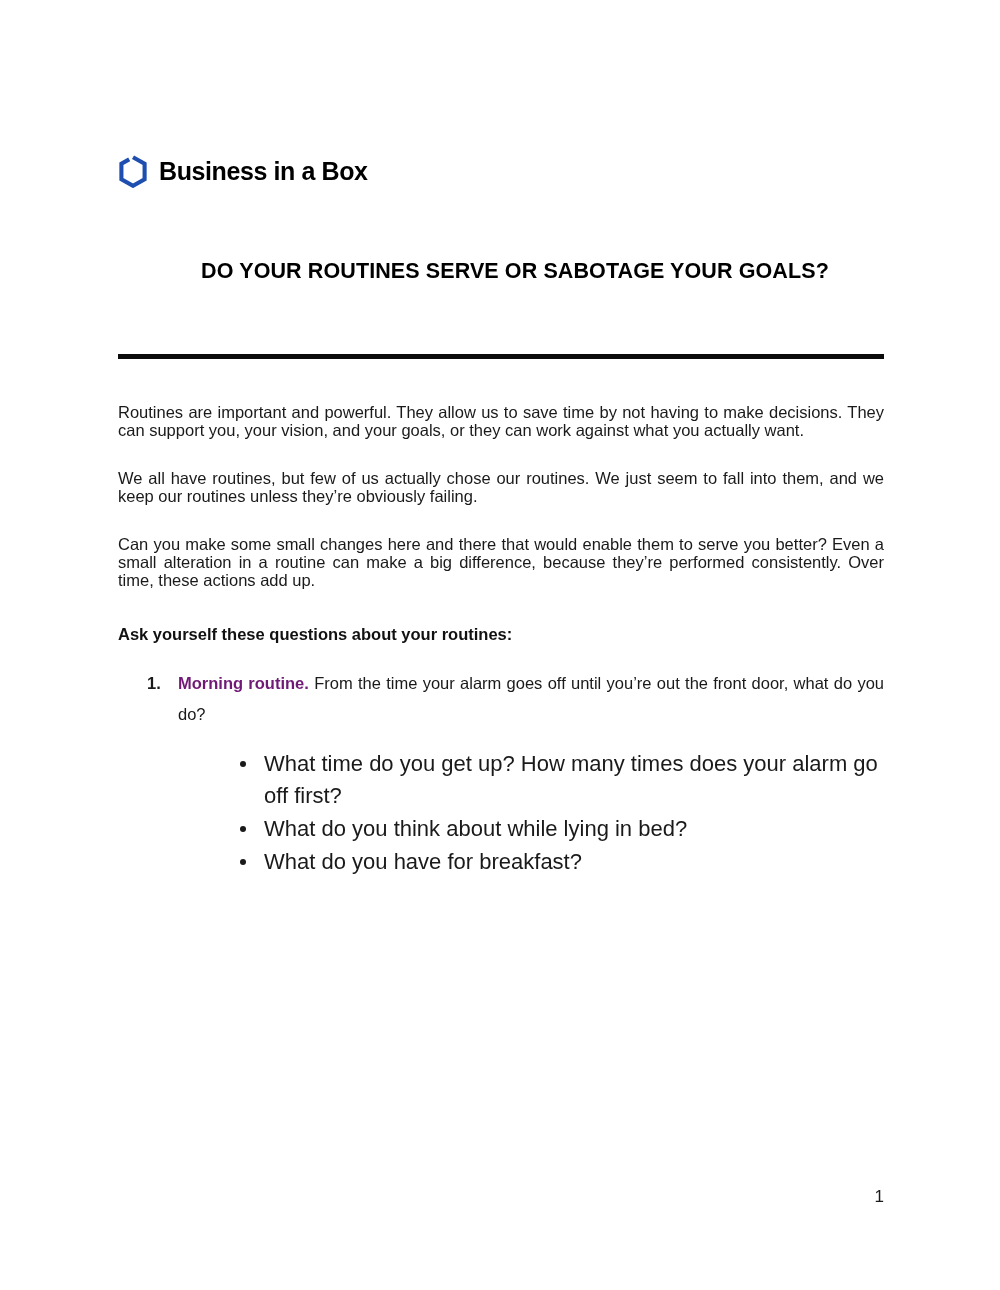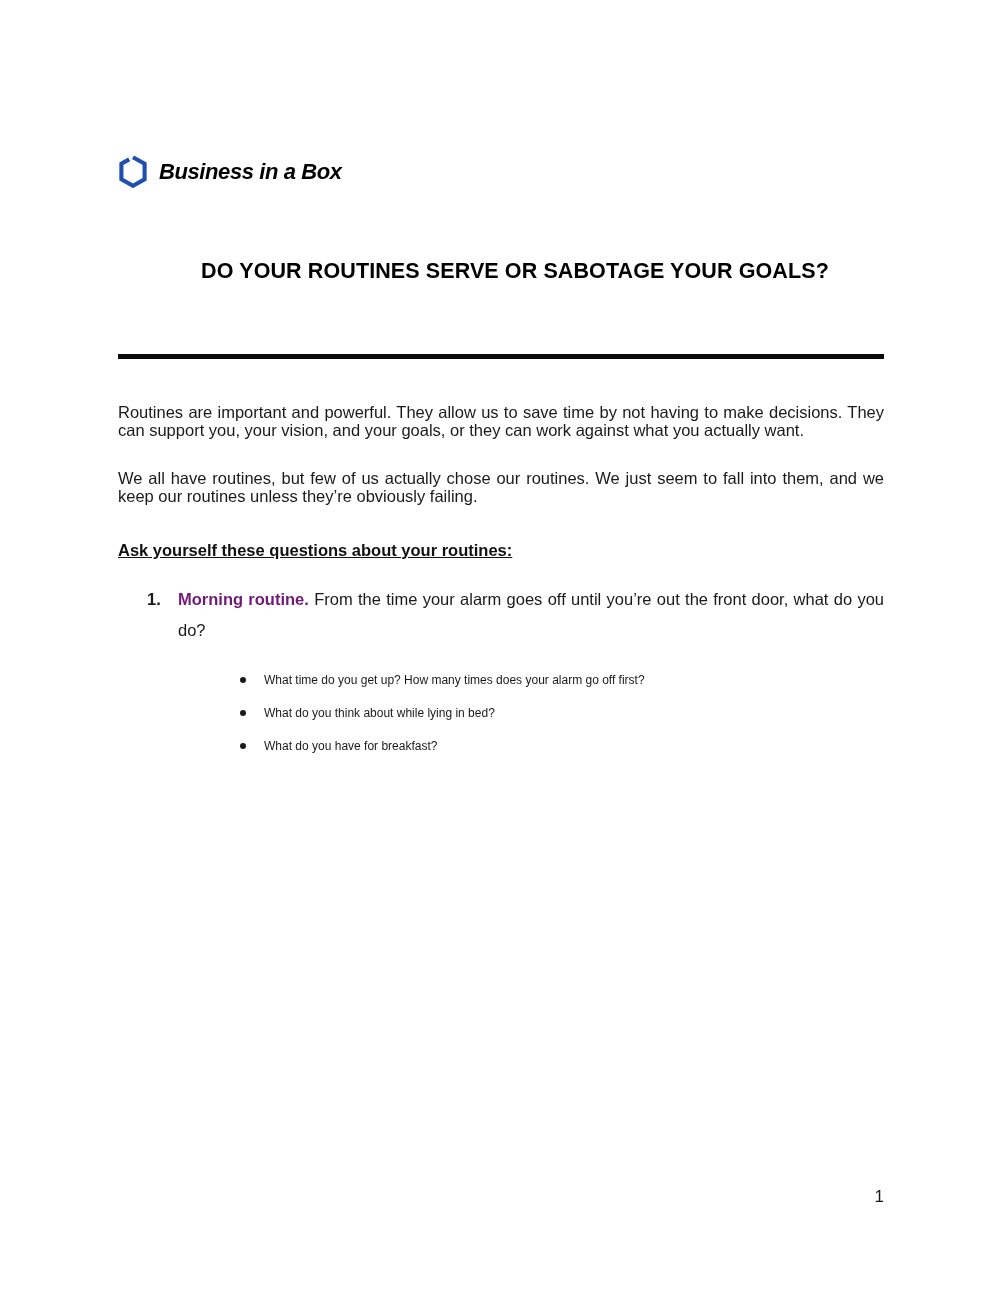--- a/index.html
+++ b/index.html
@@ -34,26 +34,25 @@
     align-items: center;
     gap: 11px;
   }
   .brand-mark {
     width: 30px;
     height: 33px;
     display: block;
     flex: 0 0 auto;
   }
   .brand-name {
-    font-size: 22px;
+    font-size: 25px;
     font-weight: bold;
     letter-spacing: -0.4px;
     line-height: 1;
     white-space: nowrap;
-    font-style: italic;
   }
 
   
   .doc-title {
     position: absolute;
     left: 132px;
     top: 258px;
     width: 766px;
     text-align: center;
     font-size: 21.5px;
@@ -91,21 +90,20 @@
   }
   .para:last-child { margin-bottom: 0; }
 
   .para-lead {
     margin: 0 0 18px 0;
     font-size: 16.5px;
     line-height: 31px;
     font-weight: bold;
     text-align: left;
     color: #111111;
-    text-decoration: underline;
   }
 
   
   .num-list {
     list-style: none;
     margin: 0;
     padding: 0;
   }
   .num-item {
     position: relative;
@@ -133,21 +131,21 @@
   
   .bullet-list {
     list-style: none;
     margin: 18px 0 0 0;
     padding: 0;
   }
   .bullet-item {
     position: relative;
     padding-left: 86px;
     margin: 0 0 1px 0;
-    font-size: 12px;
+    font-size: 22px;
     line-height: 32px;
     text-align: left;
     color: #1a1a1a;
   }
   .bullet-dot {
     position: absolute;
     left: 62px;
     top: 13px;
     width: 6px;
     height: 6px;
@@ -179,20 +177,21 @@
   </div>
 
   <h1 class="doc-title">DO YOUR ROUTINES SERVE OR SABOTAGE YOUR GOALS?</h1>
 
   <div class="divider"></div>
 
   <div class="content">
 
     <p class="para">Routines are important and powerful. They allow us to save time by not having to make decisions. They can support you, your vision, and your goals, or they can work against what you actually want.</p>
     <p class="para">We all have routines, but few of us actually chose our routines. We just seem to fall into them, and we keep our routines unless they’re obviously failing.</p>
+    <p class="para">Can you make some small changes here and there that would enable them to serve you better? Even a small alteration in a routine can make a big difference, because they’re performed consistently. Over time, these actions add up.</p>
 
     <p class="para-lead">Ask yourself these questions about your routines:</p>
 
     <ol class="num-list">
       <li class="num-item">
         <span class="num-marker">1.</span>
         <span class="lead">Morning routine.</span><span> From the time your alarm goes off until you’re out the front door, what do you do?</span>
 
         <ul class="bullet-list">
           <li class="bullet-item">

